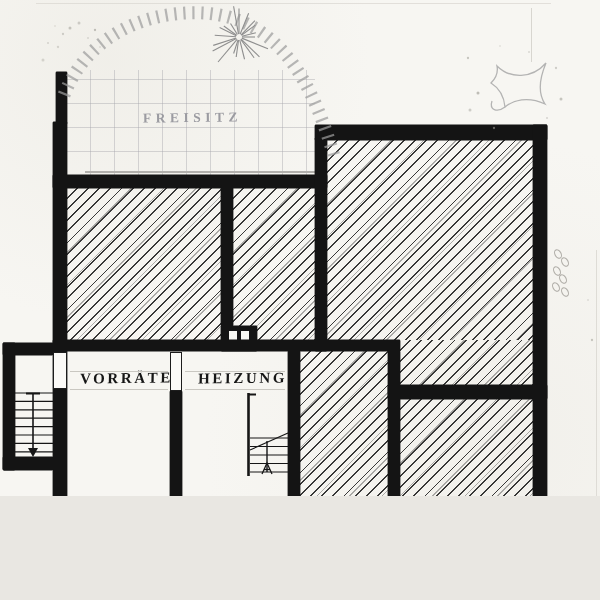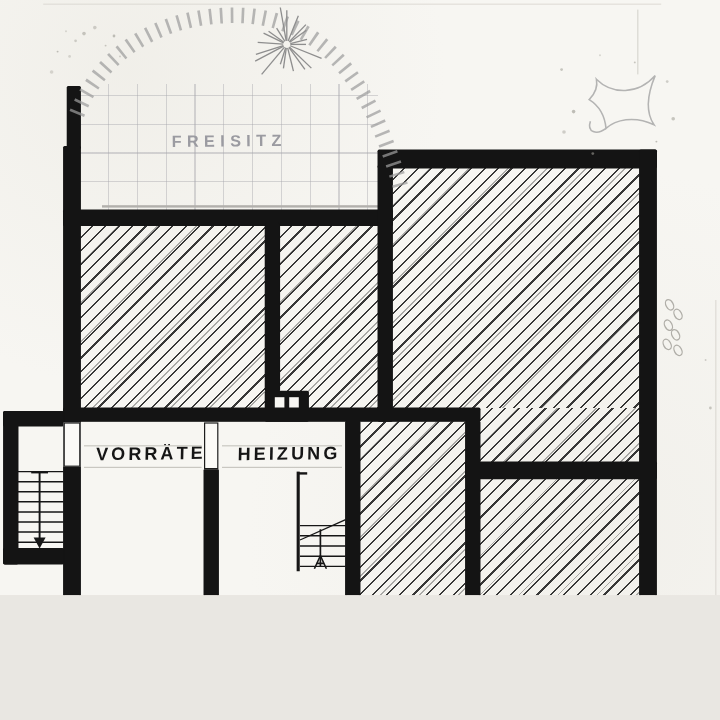--- a/index.html
+++ b/index.html
@@ -2,21 +2,21 @@
 <html><head>
 <meta charset="utf-8">
 <style>
   html,body{margin:0;padding:0;background:#e9e7e2;}
   #canvas{
     position:relative;width:600px;height:496px;overflow:hidden;
     background:
       radial-gradient(circle at 18% 12%, rgba(235,233,226,.55), rgba(0,0,0,0) 40%),
       radial-gradient(circle at 85% 90%, rgba(236,234,228,.5), rgba(0,0,0,0) 45%),
       #f7f6f2;
-    font-family:Liberation Sans, sans-serif;
+    font-family:Liberation Serif, serif;
   }
   .abs{position:absolute;}
   .wall{position:absolute;background:#141414;border-radius:1px;box-shadow:0 0 0 .4px #141414;}
   .hatch{
     position:absolute;
     background-image:
       repeating-linear-gradient(135deg,
         rgba(30,30,30,0) 0px, rgba(30,30,30,0) 6.6px,
         rgba(30,30,30,.88) 6.6px, rgba(30,30,30,.88) 7.9px),
       repeating-linear-gradient(135deg,

